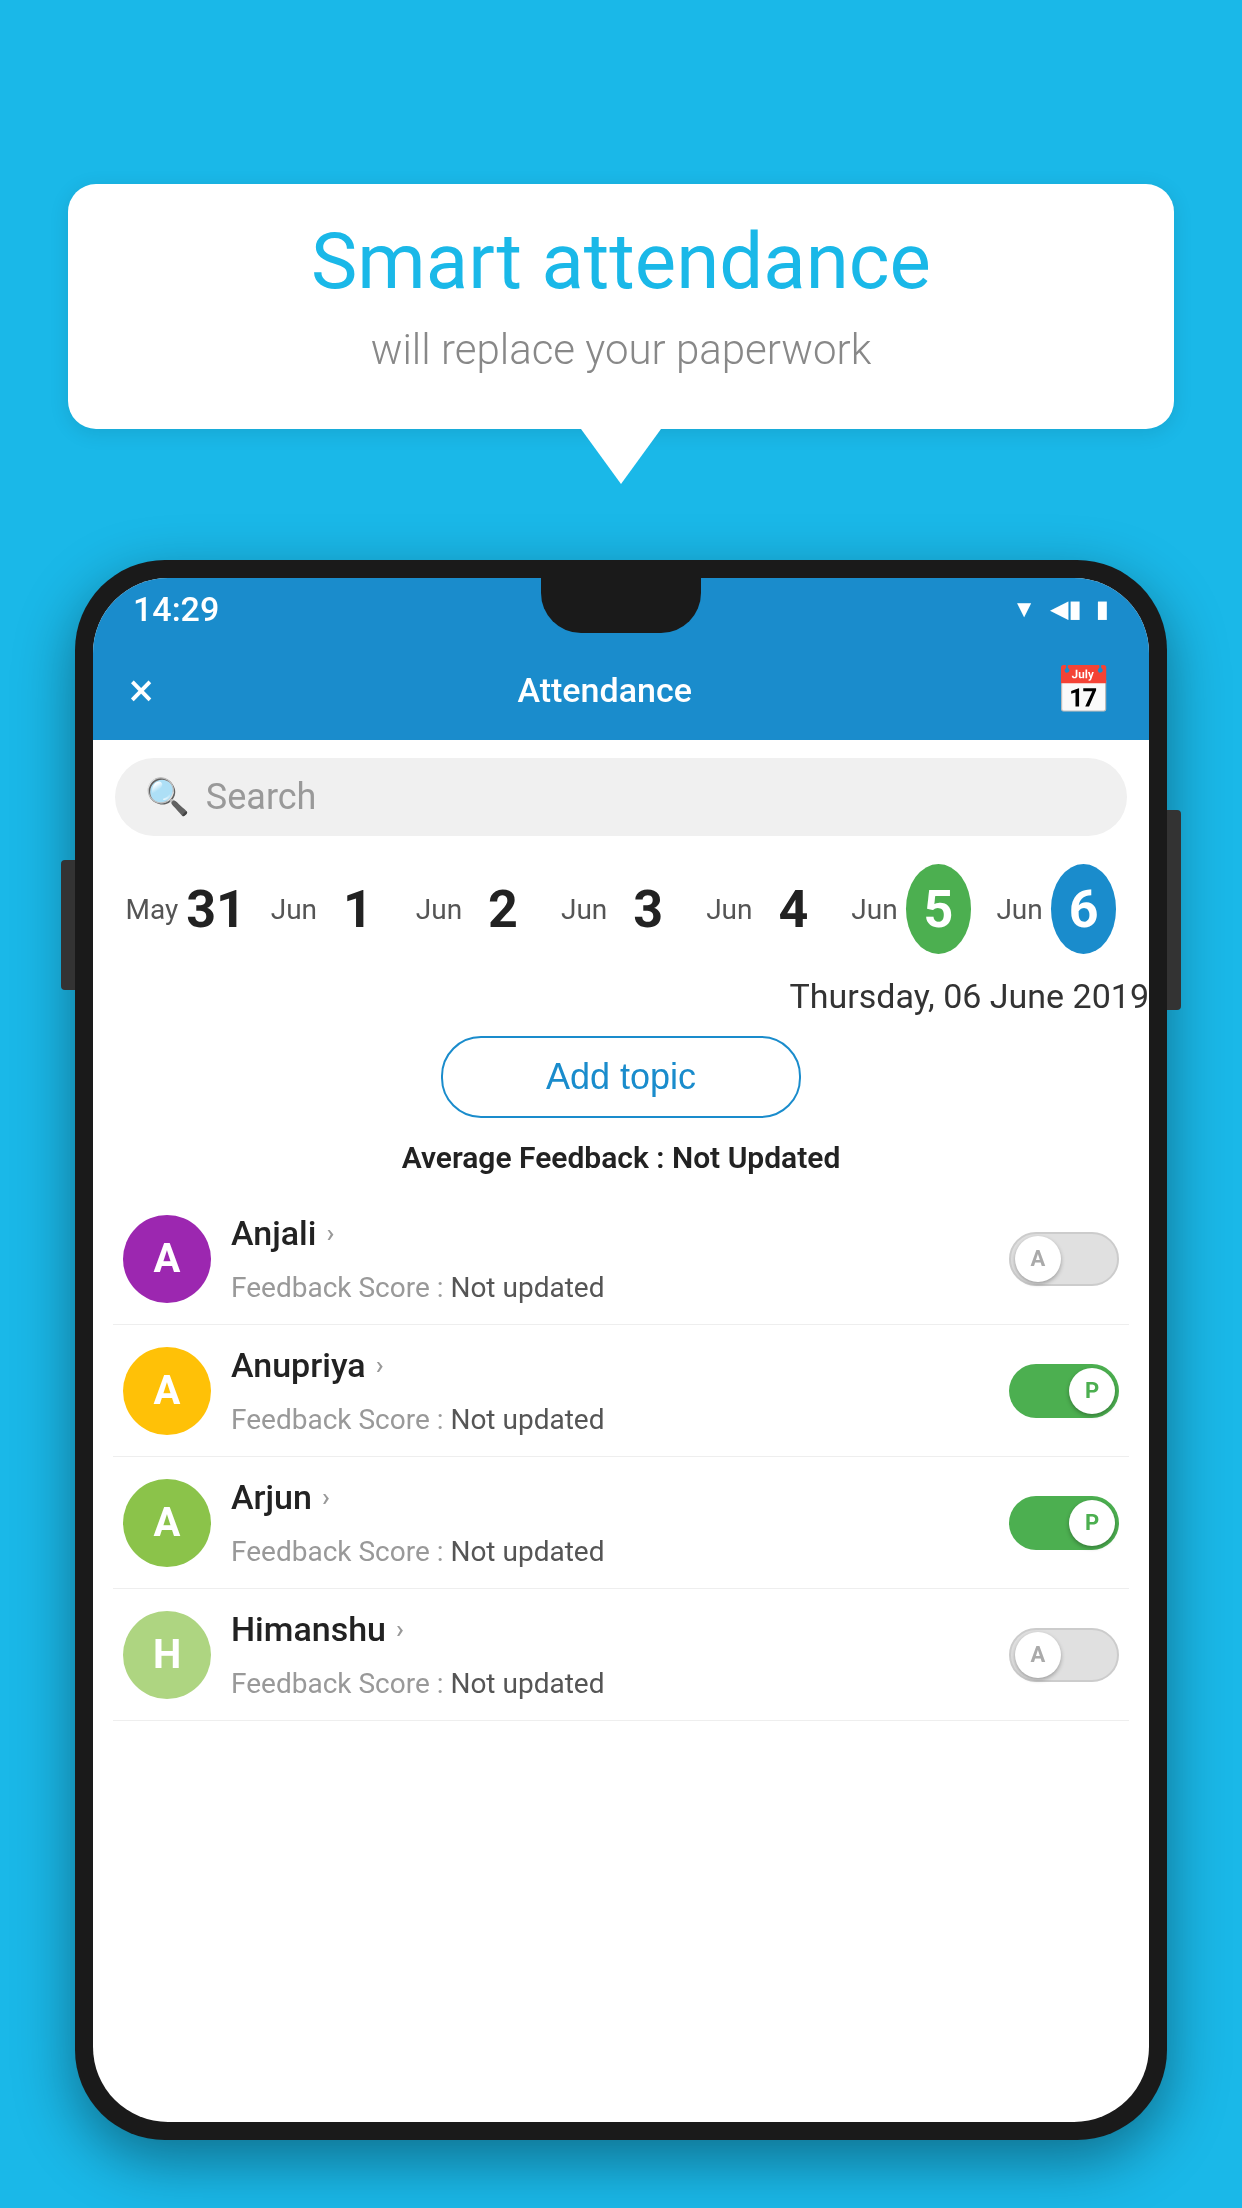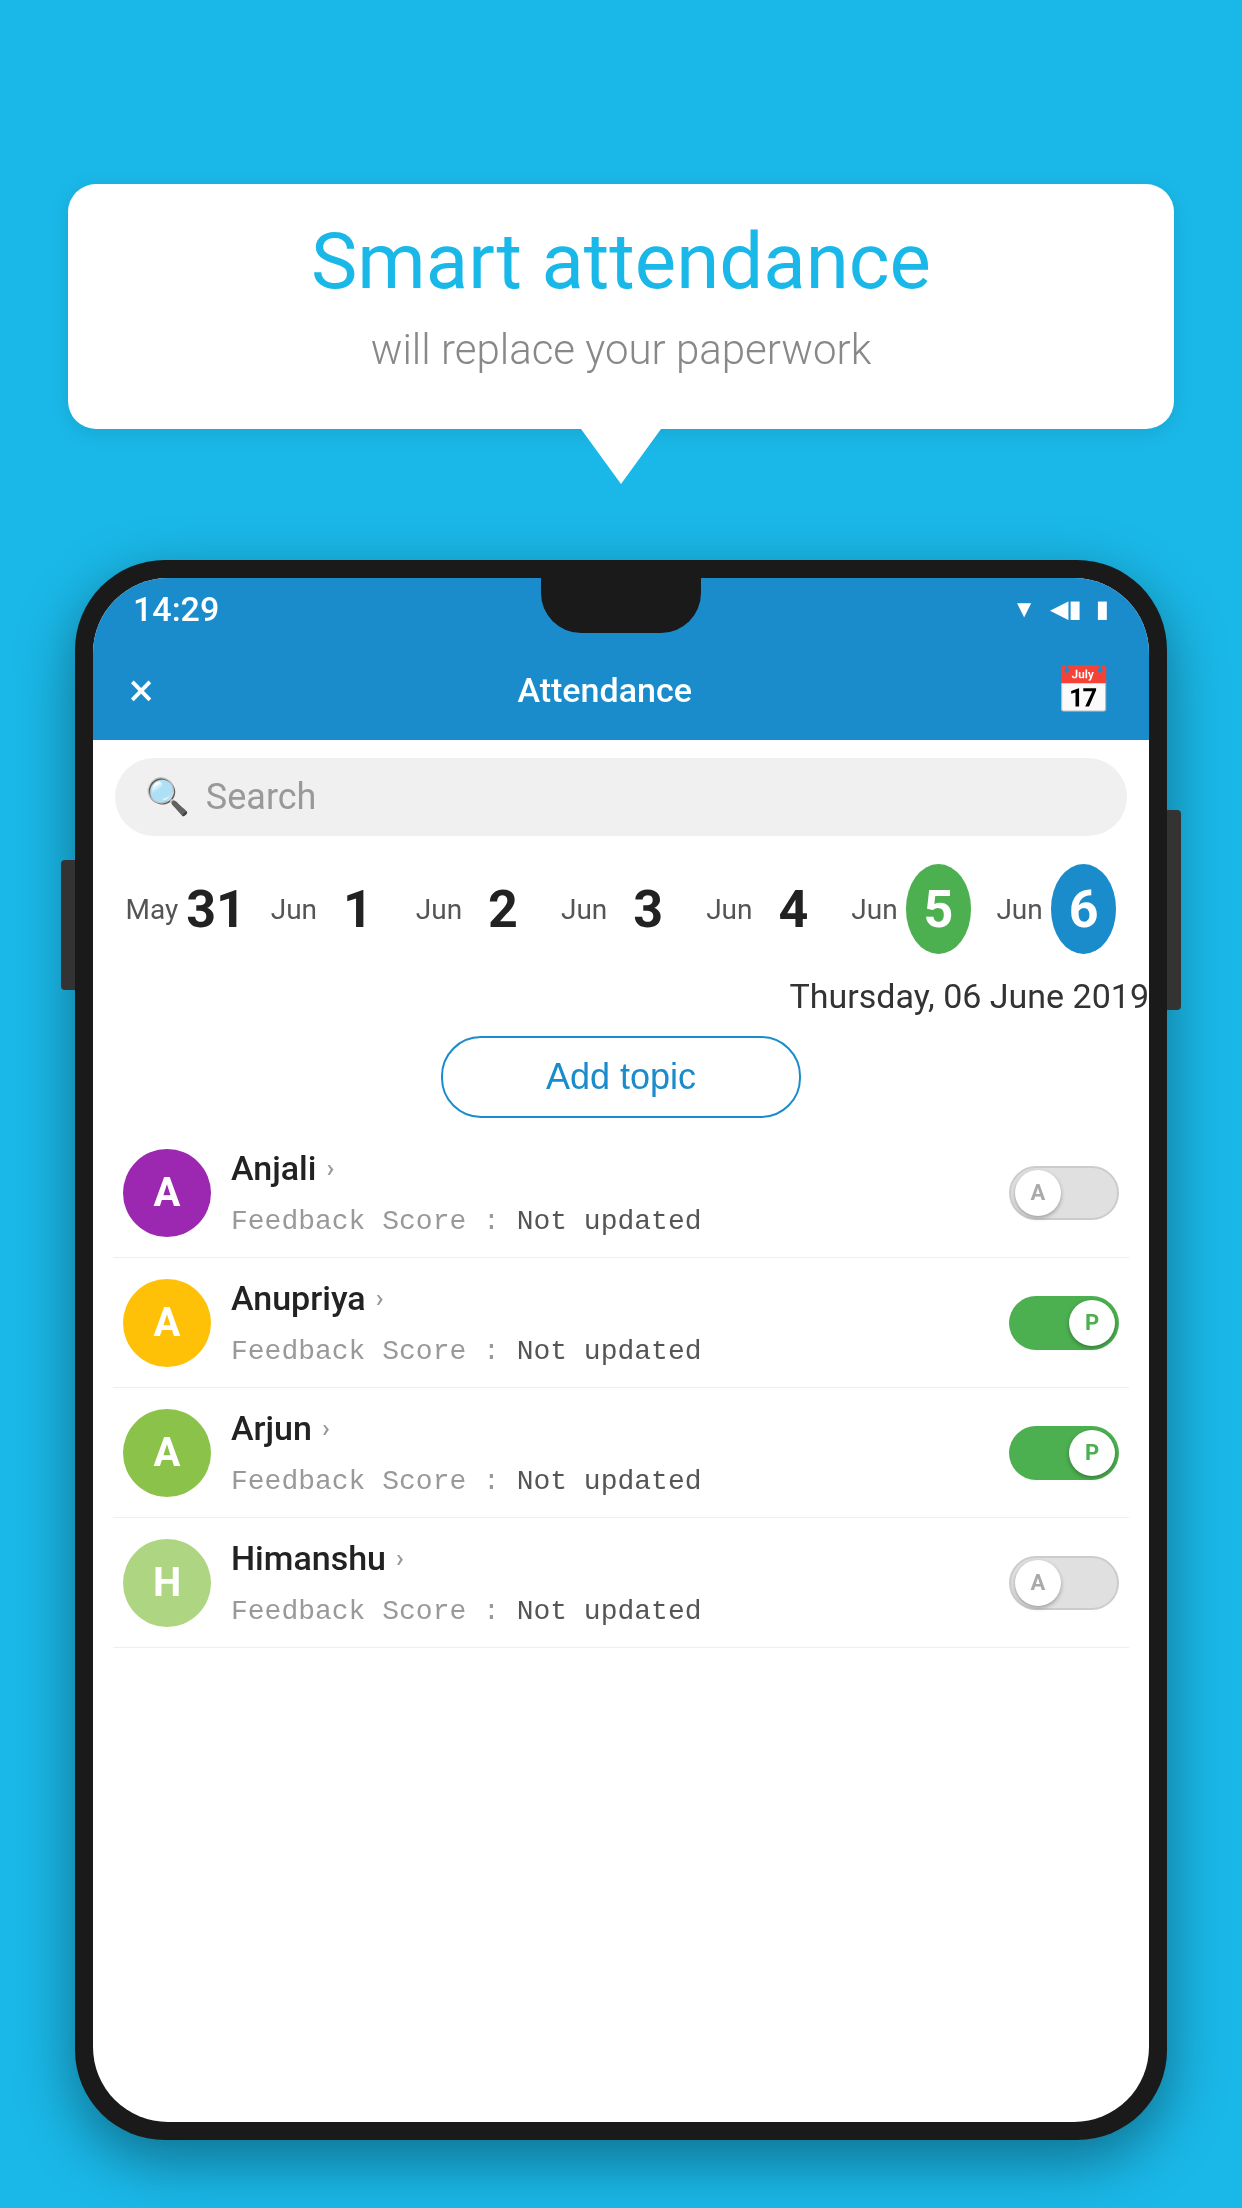--- a/index.html
+++ b/index.html
@@ -284,21 +284,20 @@
 
     .chevron {
       font-size: 26px;
       color: #999;
     }
 
     .student-feedback {
       font-size: 28px;
       color: #999;
       margin-top: 18px;
-      font-family: Liberation Mono, monospace;
     }
 
     .student-feedback span {
       color: #555;
     }
 
     
     .toggle-wrap {
       flex-shrink: 0;
     }
@@ -434,20 +433,23 @@
           <div class="cal-day">
             <div class="cal-month">Jun</div>
             <div class="cal-date selected">6</div>
           </div>
         </div>
 
       <div class="selected-date-label">Thursday, 06 June 2019</div>
 
       <button class="add-topic-btn">Add topic</button>
 
+      <div class="avg-feedback">
+        <span>Average Feedback : </span><span>Not Updated</span>
+      </div>
 
       <div class="student-list">
 
       <div class="student-row">
             <div class="student-avatar" style="background: rgb(156, 39, 176);">A</div>
             <div class="student-info">
               <div class="student-name">Anjali <span class="chevron">›</span></div>
               <div class="student-feedback">Feedback Score : <span>Not updated</span></div>
             </div>
             <div class="toggle-wrap">

